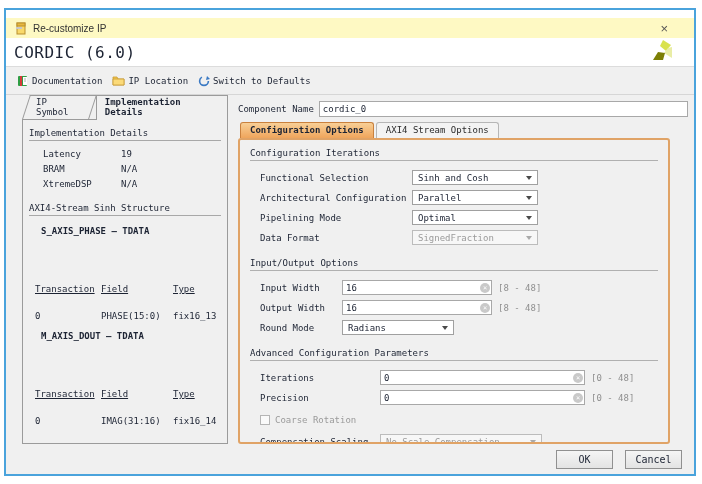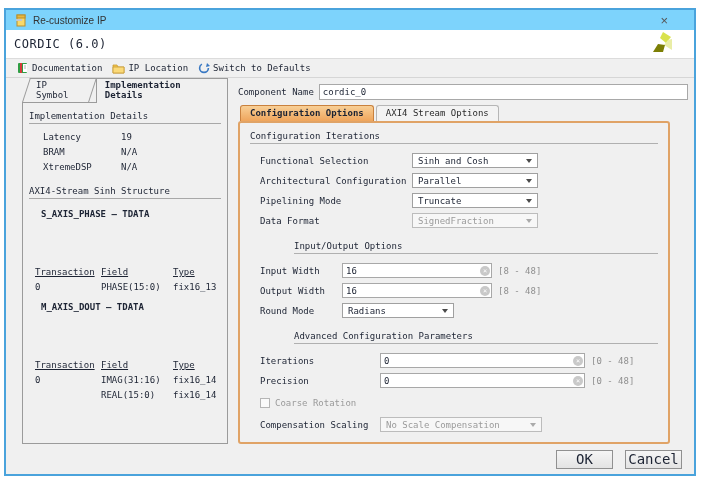--- a/index.html
+++ b/index.html
@@ -4,69 +4,69 @@
 <style>
   * { margin:0; padding:0; box-sizing:border-box; }
   html,body { width:702px; height:484px; background:#ffffff; overflow:hidden;
               font-family:"DejaVu Sans Mono", monospace; color:#1c2333; }
 
   .window { position:absolute; left:4px; top:8px; width:692px; height:468px;
             border:2px solid #4aa3dc; background:#ffffff; display:flex; flex-direction:column; }
 
   
   .titlebar { height:20px; flex:none; display:flex; align-items:center; padding:0 10px;
-              font-family:"Liberation Sans", sans-serif; font-size:10px; color:#333; background:#7dd3fc; }
+              font-family:"Liberation Sans", sans-serif; font-size:10px; color:#333; background:#fef9c3;margin-top:8px; }
   .title-icon { width:11px; height:13px; margin-right:6px; flex:none; }
   .close-x { margin-left:auto; margin-right:16px; font-size:13px; color:#555; cursor:pointer; line-height:1; }
 
   
   .app-header { height:28px; flex:none; display:flex; align-items:center; padding:0 18px 0 8px; background:#fff; }
-  .app-title { font-size:12px; color:#1c2333; letter-spacing:0.5px; }
+  .app-title { font-size:16px; color:#1c2333; letter-spacing:0.5px; }
   .logo { margin-left:auto; width:26px; height:26px; }
 
   
-  .toolbar { height:20px; flex:none; background:#f0f0f0; border-top:1px solid #dcdcdc;
+  .toolbar { height:29px; flex:none; background:#f0f0f0; border-top:1px solid #dcdcdc;
              border-bottom:1px solid #d6d6d6; display:flex; align-items:center; padding-left:6px; font-size:9px; }
   .tb-btn { display:flex; align-items:center; gap:3px; padding:1px 5px; cursor:pointer; }
   .tb-btn svg { flex:none; }
 
   
   .content { flex:1; background:#f0f0f0; display:flex; padding:6px 6px 0 16px; overflow:hidden; }
 
   
   .left-col { width:206px; flex:none; display:flex; flex-direction:column; }
   .lp-tabs { display:flex; align-items:flex-end; height:18px; margin-left:4px; font-size:9px; }
   .lp-tab-slant { transform:skewX(-18deg); border:1px solid #9b9b9b; border-bottom:none;
                   background:#f0f0f0; padding:1px 9px 2px; margin-right:3px; cursor:pointer; }
   .lp-tab-slant .lbl { display:inline-block; transform:skewX(18deg); }
   .lp-tab-active { font-weight:bold; border:1px solid #9b9b9b; border-bottom:none; background:#f0f0f0;
                    padding:1px 8px 3px; margin-bottom:-1px; position:relative; z-index:2; cursor:pointer; }
   .lp-box { flex:1; border:1px solid #9b9b9b; background:#f0f0f0; padding:8px 6px; font-size:9px; overflow:hidden; }
   .u-head { border-bottom:1px solid #a8a8a8; padding-bottom:2px; margin-bottom:8px; color:#1c2333; }
   .kv { display:grid; grid-template-columns:78px auto; padding-left:14px; margin-bottom:5px; }
   .axi-head { margin-top:14px; }
   .grp-title { font-weight:bold; padding-left:12px; margin:10px 0 7px; }
-  .tbl { display:grid; grid-template-columns:66px 72px auto; padding-left:6px; row-gap:5px;margin-top:48px; }
+  .tbl { display:grid; grid-template-columns:66px 72px auto; padding-left:6px; row-gap:17px;margin-top:48px; }
   .tbl .th { text-decoration:underline; }
 
   
   .right-col { flex:1; margin-left:10px; display:flex; flex-direction:column; font-size:9px; }
   .comp-row { display:flex; align-items:center; height:16px; margin-bottom:5px; }
   .comp-row label { margin-right:5px; flex:none; }
   .comp-row input { flex:1; height:16px; border:1px solid #a8a8a8; background:#fff; font:inherit; padding:0 3px; color:#1c2333; }
 
   .rp-tabs { display:flex; gap:2px; margin-left:2px; position:relative; z-index:2; }
   .rp-tab { height:16px; padding:2px 9px 0; border-radius:3px 3px 0 0; cursor:pointer; }
   .rp-tab.active { background:linear-gradient(#f8cf96,#efa55c); border:1px solid #c9813e; border-bottom:none; font-weight:bold; }
   .rp-tab.inactive { background:#f3f3f3; border:1px solid #b6b6b6; border-bottom:none; color:#2a2a2a; }
 
   .orange-box { flex:1; border:2px solid #e0a366; border-radius:3px; background:#f0f0f0;
                 margin-right:18px; padding:8px 10px; overflow:hidden; }
   .sec-head { border-bottom:1px solid #b0b0b0; padding-bottom:2px; margin-bottom:9px; }
-  .sec-gap { margin-top:13px;margin-left:44px; }
+  .sec-gap { margin-top:13px; }
 
   .frow { display:flex; align-items:center; margin-bottom:5px; padding-left:10px; height:15px; }
   .flabel-cfg { width:152px; flex:none; }
   .flabel-io  { width:82px;  flex:none; }
   .flabel-adv { width:120px; flex:none; }
 
   .drop { height:15px; background:#fff; border:1px solid #a0a0a0; display:flex; align-items:center;
           justify-content:space-between; padding:0 5px; cursor:pointer; }
   .w-cfg { width:126px; } .w-rnd { width:112px; } .w-cmp { width:162px; }
   .drop .arr { width:0; height:0; border-left:3px solid transparent; border-right:3px solid transparent;
@@ -81,21 +81,21 @@
                background:#c9c9c9; color:#fff; font-size:7px; line-height:10px; text-align:center; cursor:pointer; }
   .range { color:#8f8f8f; margin-left:6px; }
 
   .chk-row { display:flex; align-items:center; gap:5px; padding-left:10px; margin:8px 0 8px; height:13px; }
   .chk-box { width:10px; height:10px; border:1px solid #b5b5b5; background:#fafafa; flex:none; }
   .chk-lbl { color:#9a9a9a; }
 
   
   .footer { height:30px; flex:none; background:#f0f0f0; display:flex; align-items:center;
             justify-content:flex-end; gap:12px; padding-right:12px; }
-  .btn { min-width:57px; height:19px; font-family:"DejaVu Sans Mono", monospace; font-size:14px;
+  .btn { min-width:57px; height:19px; font-family:"DejaVu Sans Mono", monospace; font-size:10px;
          background:linear-gradient(#f5f5f5,#e3e3e3); border:1px solid #909090; color:#1c2333; cursor:pointer; }
 </style>
 </head>
 <body>
 
 <div class="window">
 
   <div class="titlebar">
     <svg class="title-icon" viewBox="0 0 11 13">
       <rect x="1" y="1" width="8" height="11" fill="#f9d96a" stroke="#b98f2f" stroke-width="1"></rect>
@@ -225,21 +225,21 @@
         <div class="frow">
           <span class="flabel-cfg">Architectural Configuration</span>
           <div class="drop w-cfg">
             <span>Parallel</span>
             <span class="arr"></span>
           </div>
         </div>
         <div class="frow">
           <span class="flabel-cfg">Pipelining Mode</span>
           <div class="drop w-cfg">
-            <span>Truncate</span>
+            <span>Optimal</span>
             <span class="arr"></span>
           </div>
         </div>
         <div class="frow">
           <span class="flabel-cfg">Data Format</span>
           <div class="drop w-cfg disabled">
             <span>SignedFraction</span>
             <span class="arr"></span>
           </div>
         </div>

